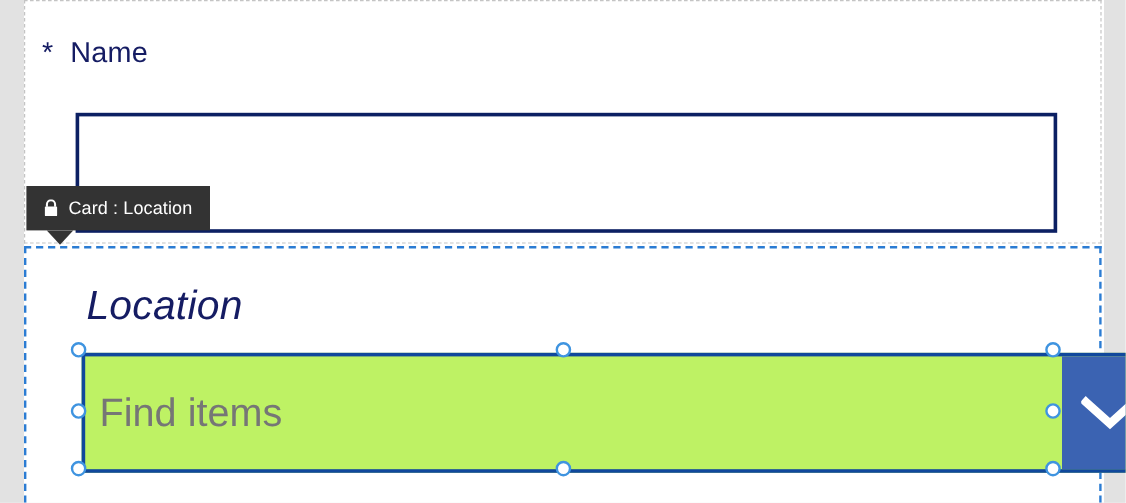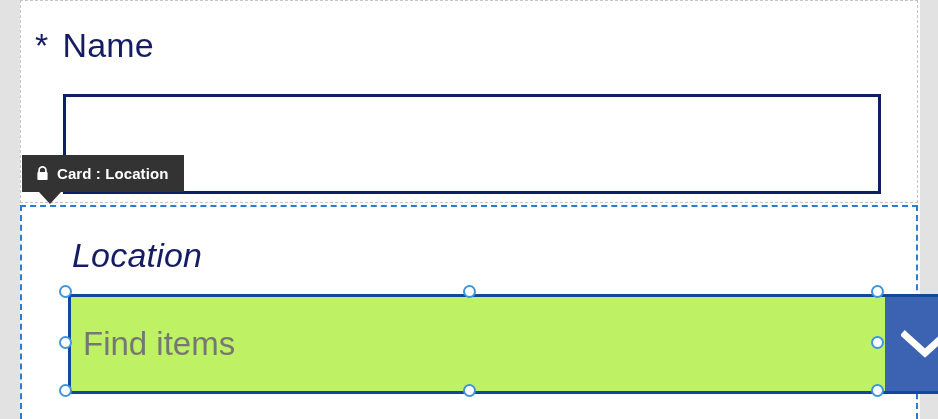--- a/index.html
+++ b/index.html
@@ -35,21 +35,21 @@
     height: 203px;
     box-sizing: border-box;
     border: 1px dashed #c4c4c4;
     border-top: 1px dashed #c4c4c4;
     background: #ffffff;
   }
   #name-label {
     position: absolute;
     left: 14px;
     top: 24px;
-    font-size: 34px;
+    font-size: 24px;
     line-height: 40px;
     color: #151c63;
     letter-spacing: 0.2px;
     white-space: nowrap;
   }
   #name-required-star {
     display: inline-block;
     margin-right: 14px;
   }
   #name-input {
@@ -159,21 +159,20 @@
     box-sizing: border-box;
     background: #333333;
     color: #ffffff;
     display: flex;
     align-items: center;
     padding: 0 15px 0 14px;
     font-size: 15px;
     line-height: 37px;
     white-space: nowrap;
     z-index: 40;
-    font-weight: bold;
   }
   #card-badge-lock {
     display: inline-flex;
     margin-right: 8px;
   }
   #card-badge-lock svg { display: block; }
   #card-badge-text { letter-spacing: 0.1px; }
   #card-badge-arrow {
     position: absolute;
     left: 39px;

